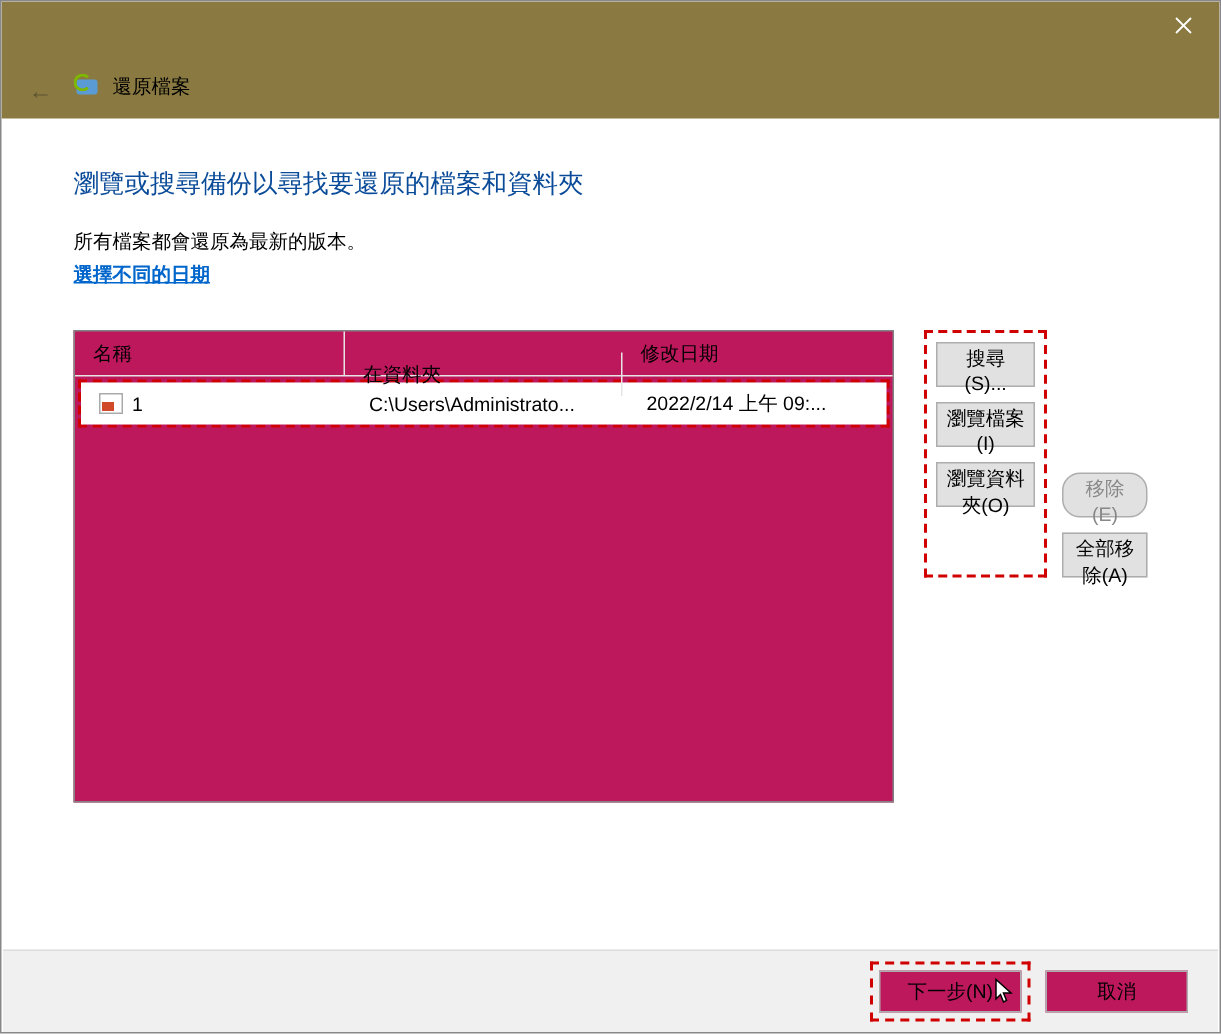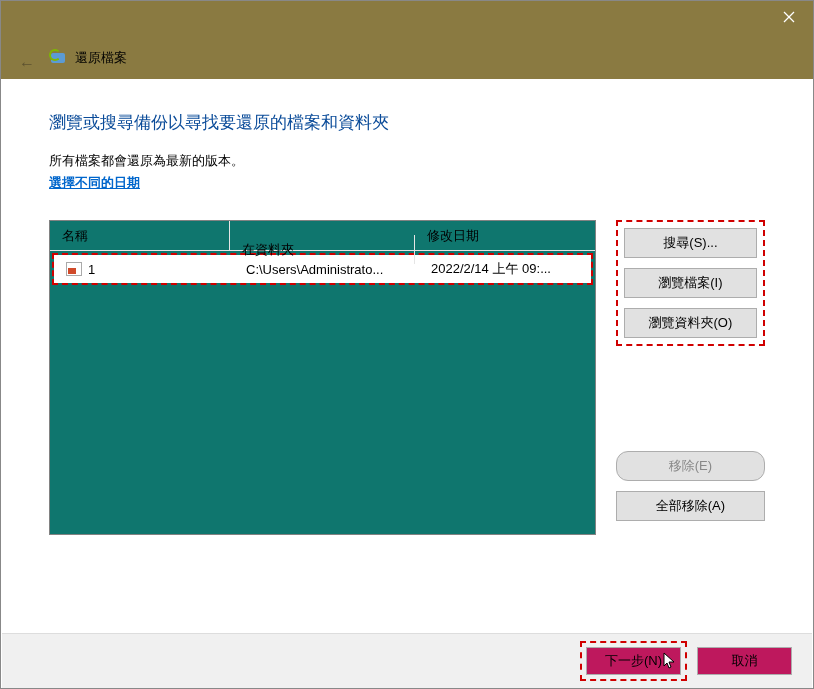--- a/index.html
+++ b/index.html
@@ -103,21 +103,21 @@
   }
   .main-row {
     display: flex;
     gap: 20px;
     align-items: flex-start;
   }
   .table-wrap {
     border: 1px solid #828282;
     width: 550px;
     height: 315px;
-    background: #0f766e;
+    background: #be185d;
   }
   .thead {
     display: flex;
     border-bottom: 1px solid #e5e5e5;
     height: 30px;
     align-items: center;
     font-size: 13px;
     color: #000;
   }
   .th {
@@ -154,21 +154,21 @@
     position: absolute;
     width: 8px;
     height: 6px;
     background: #d04a2a;
     bottom: 1px;
     left: 1px;
   }
   .side-buttons {
     width: 150px;
     display: flex;
-    flex-direction: column;
+    flex-direction: row;
     gap: 10px;
   }
   .side-buttons .group1 {
     border: 2px dashed #d00000;
     padding: 6px;
     display: flex;
     flex-direction: column;
     gap: 10px;
   }
   .side-buttons .group2 {

